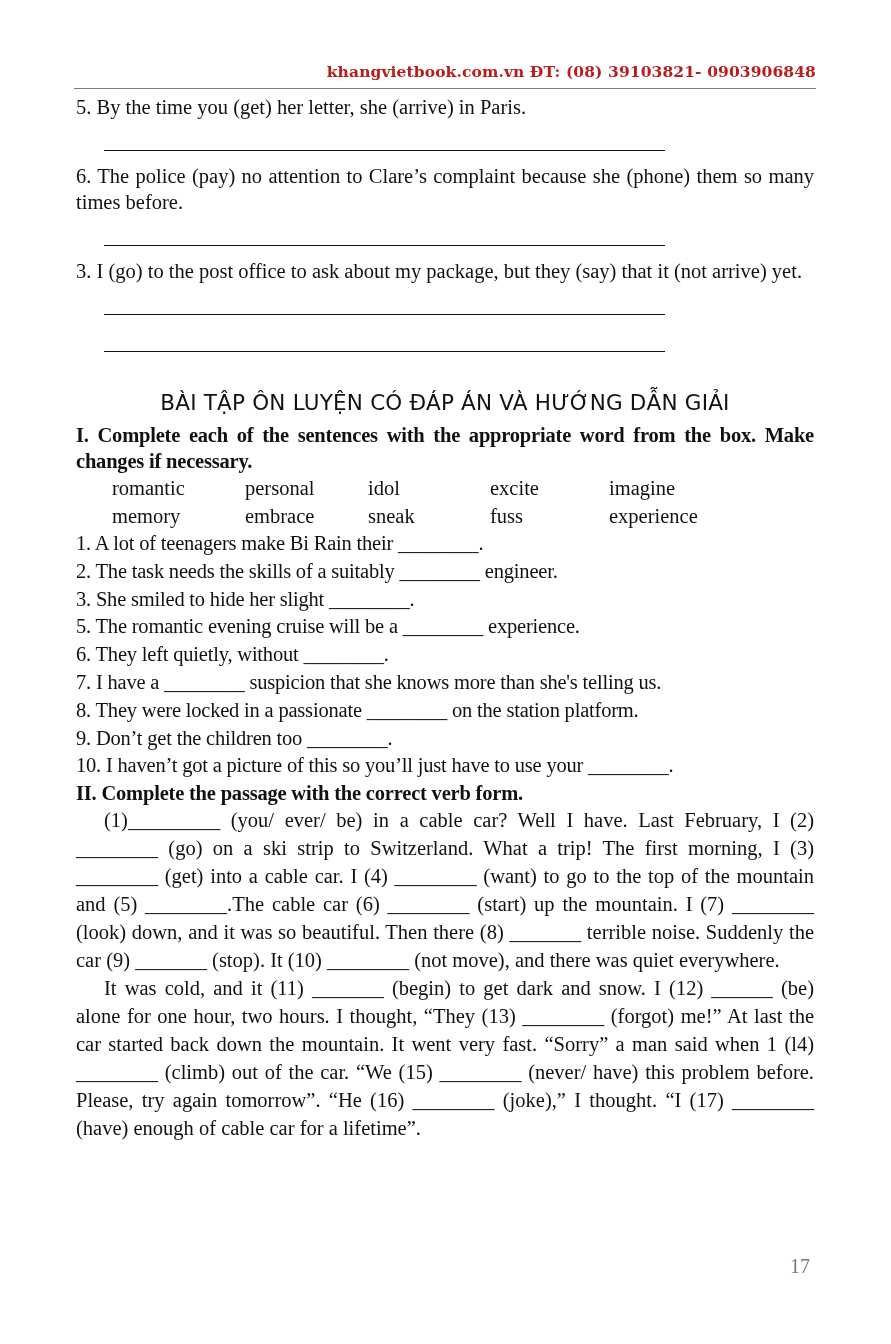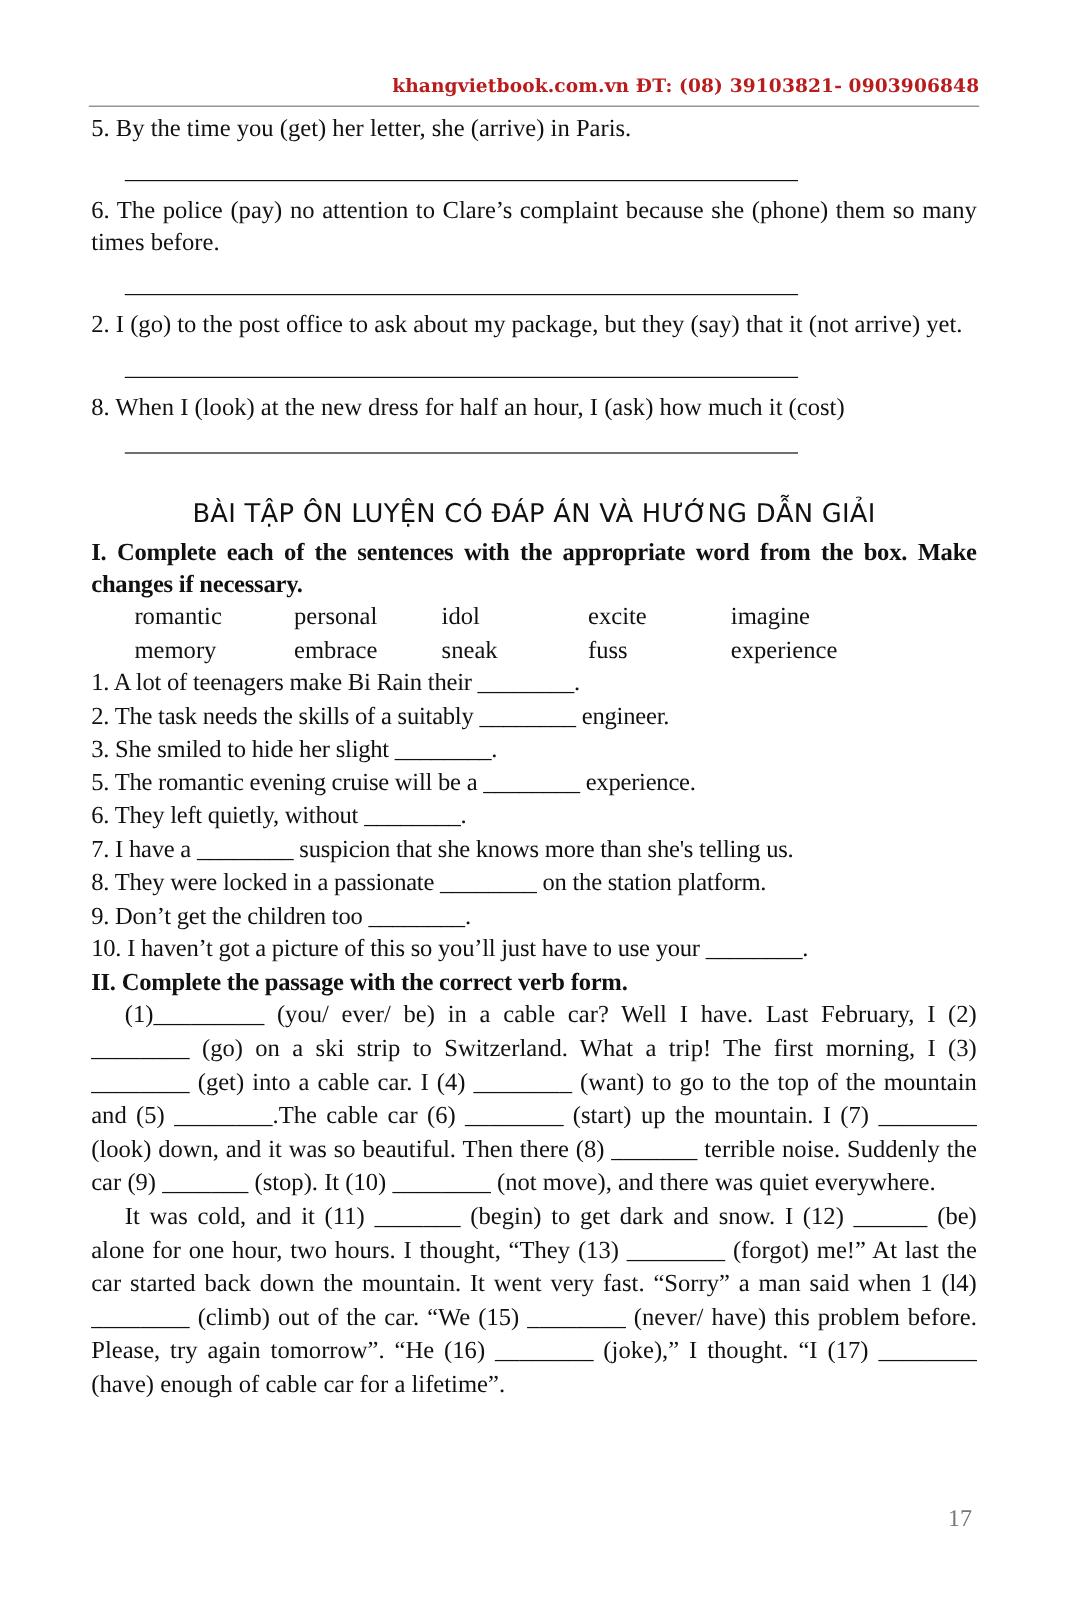--- a/index.html
+++ b/index.html
@@ -26,24 +26,23 @@
 
 <div class="header">khangvietbook.com.vn  ĐT: (08) 39103821- 0903906848</div>
 
 <div class="page">
   <p class="q">5. By the time you (get) her letter, she (arrive) in Paris.</p>
   <div class="answer-line"></div>
   <div class="gap-after"></div>
   <p class="q">6. The police (pay) no attention to Clare’s complaint because she (phone) them so many times before.</p>
   <div class="answer-line"></div>
   <div class="gap-after"></div>
-  <p class="q">2. I (go) to the post office to ask about my package, but they (say) that it (not arrive) yet.</p>
+  <p class="q">3. I (go) to the post office to ask about my package, but they (say) that it (not arrive) yet.</p>
   <div class="answer-line"></div>
   <div class="gap-after"></div>
-  <p class="q">8. When I (look) at the new dress for half an hour, I (ask) how much it (cost)</p>
   <div class="answer-line" style="margin-top:24px"></div>
 
   <div class="title">BÀI TẬP ÔN LUYỆN CÓ ĐÁP ÁN VÀ HƯỚNG DẪN GIẢI</div>
 
   <p class="sec-head">I. Complete each of the sentences with the appropriate word from the box. Make changes if necessary.</p>
   <div class="box">
     <span>romantic</span>
     <span>personal</span>
     <span>idol</span>
     <span>excite</span>

